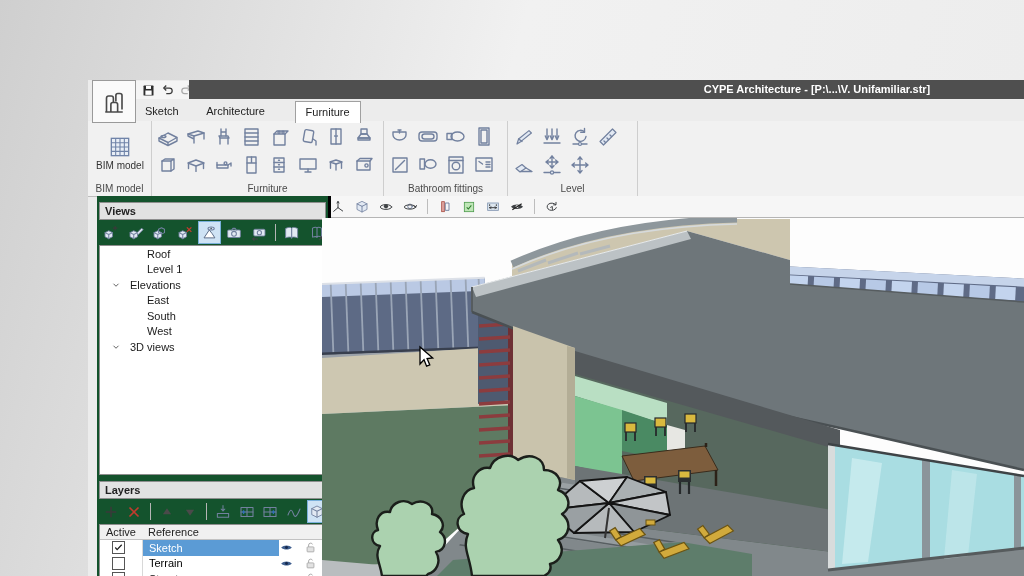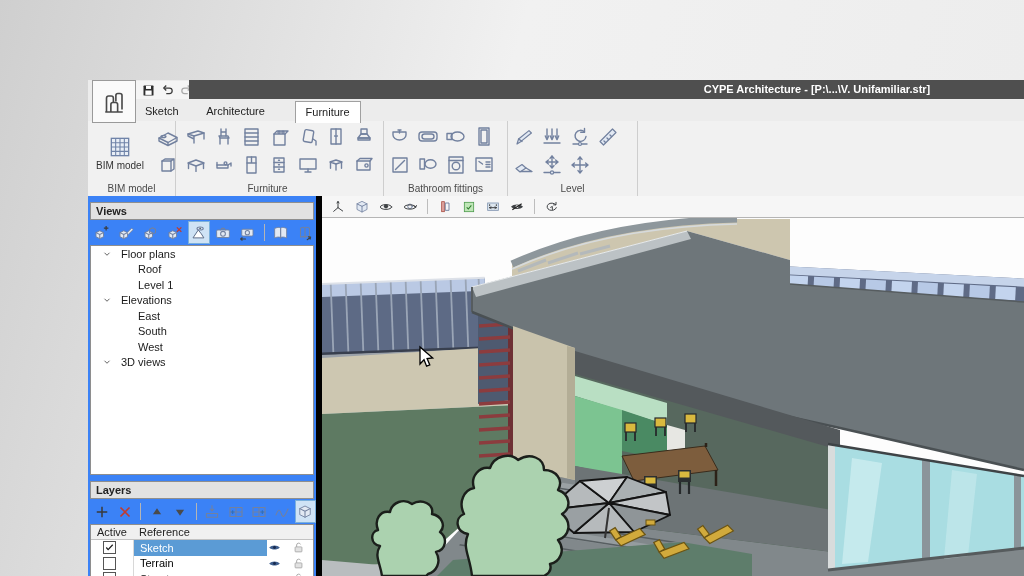--- a/index.html
+++ b/index.html
@@ -24,21 +24,21 @@
   .rgroup{position:absolute;top:0;height:75px;border-right:1px solid #cecece;box-sizing:border-box}
   .rlabel{position:absolute;left:0;right:0;bottom:1px;height:13px;line-height:13px;text-align:center;font-size:10px;color:#4a4a4a}
   .ricons{position:absolute;left:2px;top:2px;right:2px;display:flex;flex-wrap:wrap}
   .rcell{width:28px;height:28px;display:flex;align-items:center;justify-content:center}
   .bigbtn{position:absolute;left:4px;top:2px;width:56px;height:58px;display:flex;flex-direction:column;align-items:center;justify-content:center;font-size:10px;color:#333;text-align:center;line-height:11px}
   
   .vtoolbar{position:absolute;left:234px;top:116px;right:0;height:22px;background:#f6f6f6;border-bottom:1px solid #b5b5b5;
             display:flex;align-items:center;padding-left:6px;gap:4px;box-sizing:border-box}
   .vsep{width:1px;height:15px;background:#bdbdbd;margin:0 3px}
   
-  .leftcol{position:absolute;left:0;top:116px;bottom:0;width:234px;background:#3b82f6;border-right:6px solid #000000;box-sizing:border-box}
+  .leftcol{position:absolute;left:9px;top:116px;bottom:0;width:234px;background:#14532d;border-right:3px solid #000000;box-sizing:border-box}
   .phead{margin:6px 2px 0 2px;height:16px;line-height:16px;background:#e2e2e2;border:1px solid #8e8e8e;
          font-size:11px;font-weight:bold;color:#222;padding-left:5px}
   .ptool{height:25px;display:flex;align-items:center;padding-left:3px;gap:2px}
   .tbtn{width:21px;height:21px;display:flex;align-items:center;justify-content:center;border:1px solid transparent}
   .tbtn.sel{background:#cfe3f5;border:1px solid #7ab0dc}
   .psep{width:1px;height:17px;background:#b5b5b5;margin:0 3px}
   .tree{margin:0 2px;height:228px;background:#fff;border:1px solid #8e8e8e;overflow:hidden;font-size:11px;color:#1a1a1a}
   .trow{height:15.5px;display:flex;align-items:center}
   .trow.sel{background:#cfe5f5}
   .tchev{width:12px;height:12px;margin-left:10px;margin-right:8px}
@@ -110,21 +110,21 @@
     <div class="title-text">CYPE Architecture - [P:\...\V. Unifamiliar.str]</div>
   </div>
 
   <div class="tabrow" id="tabrow">
       <span class="tab" style="left: 47px;">Sketch</span>
       <span class="tab" style="left: 108.2px;">Architecture</span>
       <span class="tab active" style="left: 206.6px;">Furniture</span>
     </div>
 
   <div class="ribbon">
-    <div class="rgroup" style="left:0;width:88px">
+    <div class="rgroup" style="left:0;width:64px">
       <div class="bigbtn">
         <span class="ic" style="width:26px;height:26px" id="bim-icon">
             <svg viewBox="0 0 24 24">
               <rect x="4" y="4" width="16" height="16" fill="#e8eef6" stroke="#6f83a8" stroke-width="1.2"></rect>
               <path d="M4 8h16M4 12h16M4 16h16M8 4v16M12 4v16M16 4v16" stroke="#6f83a8" stroke-width="1" fill="none"></path>
             </svg>
           </span>
         <span>BIM model</span>
       </div>
       <div class="rlabel">BIM model</div>
@@ -563,28 +563,20 @@
         <span class="tbtn">
           <span class="ic" style="width: 18px; height: 18px;">
             <svg viewBox="0 0 24 24">
               <path class="s" d="M6 5.5c3-1.5 6-1.5 6 .5v12c0-1.5-3-1.5-6-.5zM12 6c0-2 3-2 6-.5V17c-3-1-6-1-6 .5z"></path>
               <path class="sd" d="M15 21l4.5-3.5M19.5 17.5l-.6 2.8M19.5 17.5l-2.8-.3"></path>
             </svg>
           </span>
         </span>
       </div>
     <div class="tree" id="views-tree">
-        <div class="trow">
-          <span class="ic tchev">
-            <svg viewBox="0 0 24 24">
-              <path d="M7 9.5l5 5 5-5" stroke="#3a3a3a" stroke-width="1.6" fill="none"></path>
-            </svg>
-          </span>
-          <span>Floor plans</span>
-        </div>
         <div class="trow">
           <span class="titem">Roof</span>
         </div>
         <div class="trow">
           <span class="titem">Level 1</span>
         </div>
         <div class="trow">
           <span class="ic tchev">
             <svg viewBox="0 0 24 24">
               <path d="M7 9.5l5 5 5-5" stroke="#3a3a3a" stroke-width="1.6" fill="none"></path>

